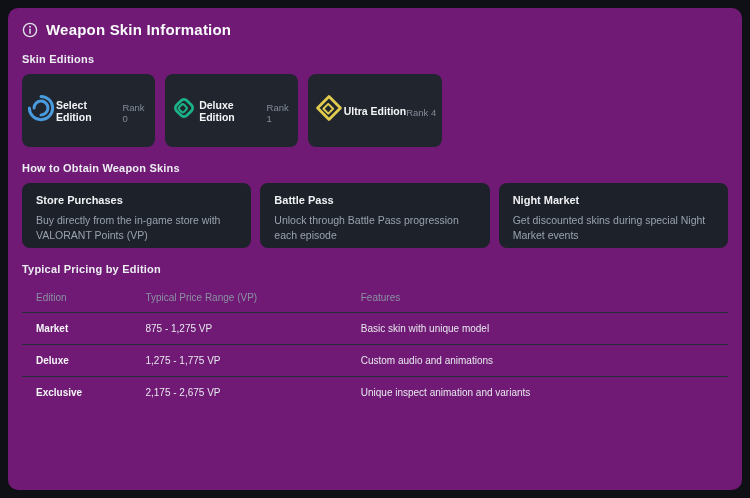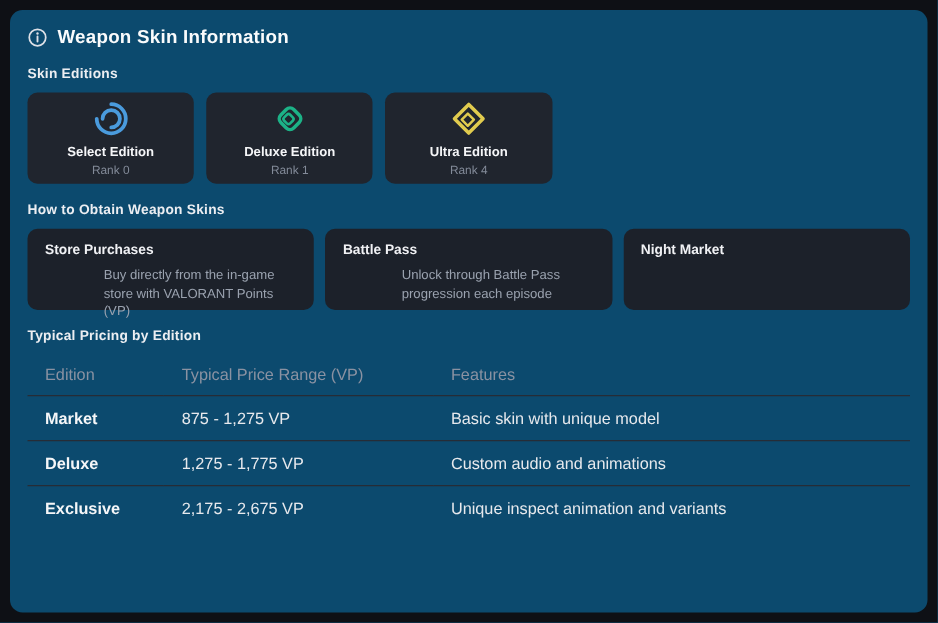--- a/index.html
+++ b/index.html
@@ -6,60 +6,60 @@
   html, body { width: 750px; height: 498px; }
   body {
     background: #0e1015;
     font-family: "Liberation Sans", sans-serif;
     color: #f2f3f5;
     overflow: hidden;
   }
   .panel {
     position: absolute;
     left: 8px; top: 8px; right: 8px; bottom: 8px;
-    background: #0c4a6e;
+    background: #701a75;
     border-radius: 10px;
     padding: 13px 14px 14px 14px;
   }
   .panel-header { display: flex; align-items: center; gap: 8px; }
   .panel-header svg { display: block; }
   .page-title { font-size: 15px; font-weight: 700; color: #fafbfc; letter-spacing: .2px; }
 
   .section-title {
     font-size: 11px; font-weight: 700; color: #eceef2;
     margin-top: 15px; letter-spacing: .2px;
   }
 
   .edition-grid {
     margin-top: 9px;
     display: grid; grid-template-columns: repeat(5, 1fr); gap: 10px;
   }
   .edition-card {
     background: #20252e; border-radius: 8px; height: 73px;
-    display: flex; flex-direction: column; align-items: center; justify-content: center;
+    display: flex; flex-direction: row; align-items: center; justify-content: center;
     padding: 8px 4px 7px 4px;
   }
   .edition-card svg { display: block; margin-bottom: 6px; }
   .edition-title { font-size: 10.5px; font-weight: 700; color: #f5f6f8; }
   .edition-rank { font-size: 9.5px; color: #838b99; margin-top: 3px; }
 
   .obtain-grid {
     margin-top: 9px;
     display: grid; grid-template-columns: repeat(3, 1fr); gap: 9px;
   }
   .obtain-card {
     background: #1c212a; border-radius: 8px; height: 65px;
     padding: 11px 14px 10px 14px;
   }
   .obtain-title { font-size: 11px; font-weight: 700; color: #f0f1f4; }
-  .obtain-desc { font-size: 10.5px; color: #9aa2af; margin-top: 7px; line-height: 1.4; margin-left: 47px; }
+  .obtain-desc { font-size: 10.5px; color: #9aa2af; margin-top: 7px; line-height: 1.4; }
 
   table.pricing {
     width: 100%; margin-top: 8px; border-collapse: collapse;
-    font-size: 13px; table-layout: fixed;
+    font-size: 10px; table-layout: fixed;
   }
   table.pricing col.c1 { width: 15.5%; }
   table.pricing col.c2 { width: 30.5%; }
   table.pricing col.c3 { width: 54%; }
   table.pricing th {
     text-align: left; font-weight: 500; color: #8a92a2;
     padding: 9px 14px 9px 14px;
   }
   table.pricing td {
     padding: 10px 14px; border-top: 1px solid #262c36; color: #e7e9ed;
@@ -135,20 +135,21 @@
     <div class="obtain-card">
       <div class="obtain-title">Store Purchases</div>
       <div class="obtain-desc">Buy directly from the in-game store with VALORANT Points (VP)</div>
     </div>
     <div class="obtain-card">
       <div class="obtain-title">Battle Pass</div>
       <div class="obtain-desc">Unlock through Battle Pass progression each episode</div>
     </div>
     <div class="obtain-card">
       <div class="obtain-title">Night Market</div>
+      <div class="obtain-desc">Get discounted skins during special Night Market events</div>
     </div>
   </div>
 
   <div class="section-title">Typical Pricing by Edition</div>
 
   <table class="pricing">
     <colgroup>
         <col class="c1">
         <col class="c2">
         <col class="c3">

